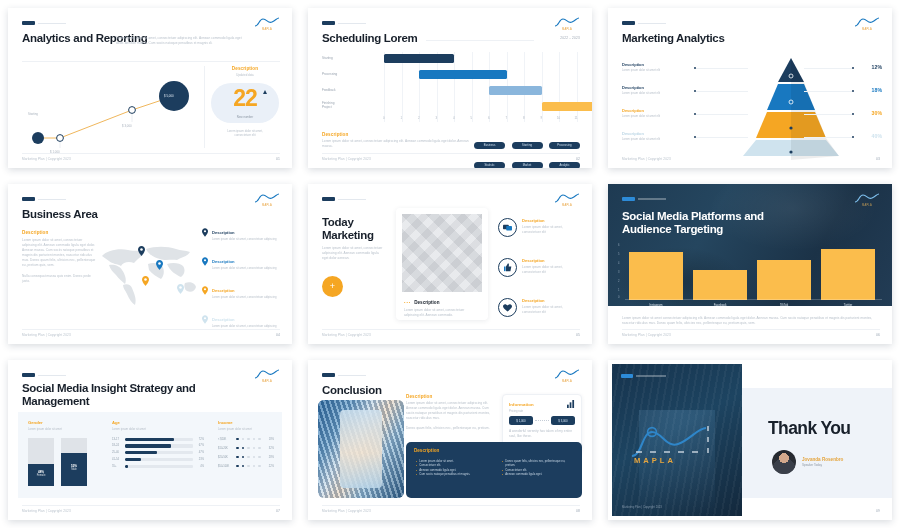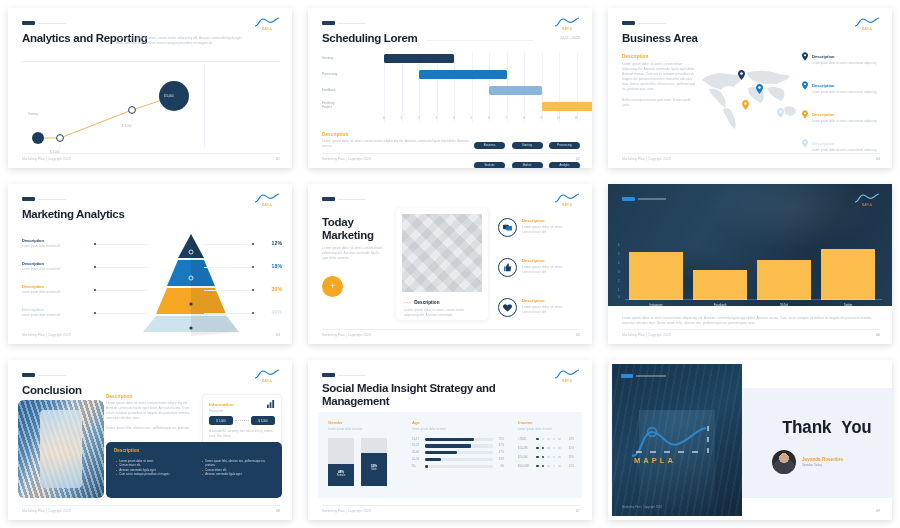--- a/index.html
+++ b/index.html
@@ -155,20 +155,33 @@
           <circle cx="38" cy="72" r="3.4" fill="#fff" stroke="#1c3d5e" stroke-width="1"></circle>
           <circle cx="110" cy="44" r="3.4" fill="#fff" stroke="#1c3d5e" stroke-width="1"></circle>
           <circle cx="152" cy="30" r="15" fill="#1c3d5e"></circle>
         </svg>
         <div style="position:absolute;left:6px;top:46px;font-size:2.9px;color:#aab3be;">Starting</div>
         <div style="position:absolute;left:28px;top:84px;font-size:2.9px;color:#aab3be;">$ 1,000</div>
         <div style="position:absolute;left:100px;top:58px;font-size:2.9px;color:#aab3be;">$ 3,000</div>
         <div style="position:absolute;left:142px;top:28px;font-size:2.9px;color:#dce6f0;">$ 5,000</div>
       </div>
 
+      <div class="s1-right">
+        <div class="desc-h">Description</div>
+        <div style="font-size:2.9px;color:#b8c0ca;margin-top:2px;">Updated data</div>
+        <div class="pill">
+          <div class="bignum">22</div>
+          <div class="arrow-up"></div>
+          <div class="numlbl">New number</div>
+        </div>
+        <div style="font-size:2.9px;color:#b8c0ca;margin-top:6px;line-height:4.4px;">
+          <div>Lorem ipsum dolor sit amet,</div>
+          <div>consectetuer elit</div>
+        </div>
+      </div>
     </div>
 
     <div class="hr" style="bottom:14px;"></div>
     <div class="footer">
       <span>Marketing Plan | Copyright 2023</span>
       <span class="pg">01</span>
     </div>
   </div>
   </div>
 
@@ -240,20 +253,92 @@
       <span class="chip">Processing</span>
       <span class="chip">Statistic</span>
       <span class="chip">Market</span>
       <span class="chip">Analytic</span>
     </div>
 
     <div class="hr" style="bottom:14px;"></div>
     <div class="footer">
       <span>Marketing Plan | Copyright 2023</span>
       <span class="pg">02</span>
+    </div>
+  </div>
+  </div>
+
+  <div class="cell">
+  <div class="slide">
+    <div class="tag-bar"></div>
+    <div class="tag-line"></div>
+    <div class="wave">
+      <svg width="26" height="11" viewBox="0 0 26 11">
+            <path d="M1 9 C5 9, 5 2, 9 2 S14 7, 18 5 S23 1, 25 1" fill="none" stroke="#1878c0" stroke-width="1.1"></path>
+          </svg>
+      <div class="wlbl">MAPLA</div>
+    </div>
+
+    <h1 class="title" style="position:absolute;left:14px;top:24px;">Marketing Analytics</h1>
+
+    <div class="pyr-item" style="top:54px;">
+      <div class="pyr-t">Description</div>
+      <div class="pyr-s">Lorem ipsum dolor sit amet elit</div>
+    </div>
+    <div class="pyr-item" style="top:77px;">
+      <div class="pyr-t">Description</div>
+      <div class="pyr-s">Lorem ipsum dolor sit amet elit</div>
+    </div>
+    <div class="pyr-item" style="top:100px;">
+      <div class="pyr-t or">Description</div>
+      <div class="pyr-s">Lorem ipsum dolor sit amet elit</div>
+    </div>
+    <div class="pyr-item" style="top:123px;">
+      <div class="pyr-t lb">Description</div>
+      <div class="pyr-s">Lorem ipsum dolor sit amet elit</div>
+    </div>
+
+    <div class="leader" style="left:88px;width:52px;top:60px;"></div>
+        <div class="dot" style="left:86px;top:59px;"></div>
+    <div class="leader" style="left:88px;width:52px;top:83px;"></div>
+        <div class="dot" style="left:86px;top:82px;"></div>
+    <div class="leader" style="left:88px;width:52px;top:106px;"></div>
+        <div class="dot" style="left:86px;top:105px;"></div>
+    <div class="leader" style="left:88px;width:52px;top:129px;"></div>
+        <div class="dot" style="left:86px;top:128px;"></div>
+
+    <svg style="position:absolute;left:128px;top:48px;" width="110" height="104" viewBox="0 0 110 104">
+      <polygon points="55,2 42,26 68,26" fill="#1c3d5e"></polygon>
+      <polygon points="42,28 68,28 79,54 31,54" fill="#1878c0"></polygon>
+      <polygon points="31,56 79,56 90,82 20,82" fill="#f5a623"></polygon>
+      <polygon points="20,84 90,84 103,100 7,100" fill="#cfe3ee"></polygon>
+      <polygon points="55,2 68,26 79,54 90,82 103,100 55,104" fill="#000" opacity=".07"></polygon>
+      <circle cx="55" cy="20" r="2" fill="none" stroke="#fff" stroke-width=".8"></circle>
+      <circle cx="55" cy="46" r="2" fill="none" stroke="#fff" stroke-width=".8"></circle>
+      <circle cx="55" cy="72" r="1.6" fill="#1c3d5e"></circle>
+      <circle cx="55" cy="96" r="1.6" fill="#1c3d5e"></circle>
+    </svg>
+
+    <div class="leader" style="left:196px;width:48px;top:60px;"></div>
+        <div class="dot" style="left:244px;top:59px;"></div>
+    <div class="leader" style="left:196px;width:48px;top:83px;"></div>
+        <div class="dot" style="left:244px;top:82px;"></div>
+    <div class="leader" style="left:196px;width:48px;top:106px;"></div>
+        <div class="dot" style="left:244px;top:105px;"></div>
+    <div class="leader" style="left:196px;width:48px;top:129px;"></div>
+        <div class="dot" style="left:244px;top:128px;"></div>
+
+    <div class="pct" style="top:56px;color:#1c3d5e;">12%</div>
+    <div class="pct" style="top:79px;color:#1878c0;">18%</div>
+    <div class="pct" style="top:102px;color:#f5a623;">30%</div>
+    <div class="pct" style="top:125px;color:#cfe3ee;">40%</div>
+
+    <div class="footer">
+      <span>Marketing Plan | Copyright 2023</span>
+      <span class="pg">03</span>
     </div>
   </div>
   </div>
 
   <div class="cell">
   <div class="slide">
     <div class="tag-bar"></div>
     <div class="tag-line"></div>
     <div class="wave">
       <svg width="26" height="11" viewBox="0 0 26 11">
@@ -347,92 +432,20 @@
   <div class="slide">
     <div class="tag-bar"></div>
     <div class="tag-line"></div>
     <div class="wave">
       <svg width="26" height="11" viewBox="0 0 26 11">
             <path d="M1 9 C5 9, 5 2, 9 2 S14 7, 18 5 S23 1, 25 1" fill="none" stroke="#1878c0" stroke-width="1.1"></path>
           </svg>
       <div class="wlbl">MAPLA</div>
     </div>
 
-    <h1 class="title" style="position:absolute;left:14px;top:24px;">Marketing Analytics</h1>
-
-    <div class="pyr-item" style="top:54px;">
-      <div class="pyr-t">Description</div>
-      <div class="pyr-s">Lorem ipsum dolor sit amet elit</div>
-    </div>
-    <div class="pyr-item" style="top:77px;">
-      <div class="pyr-t">Description</div>
-      <div class="pyr-s">Lorem ipsum dolor sit amet elit</div>
-    </div>
-    <div class="pyr-item" style="top:100px;">
-      <div class="pyr-t or">Description</div>
-      <div class="pyr-s">Lorem ipsum dolor sit amet elit</div>
-    </div>
-    <div class="pyr-item" style="top:123px;">
-      <div class="pyr-t lb">Description</div>
-      <div class="pyr-s">Lorem ipsum dolor sit amet elit</div>
-    </div>
-
-    <div class="leader" style="left:88px;width:52px;top:60px;"></div>
-        <div class="dot" style="left:86px;top:59px;"></div>
-    <div class="leader" style="left:88px;width:52px;top:83px;"></div>
-        <div class="dot" style="left:86px;top:82px;"></div>
-    <div class="leader" style="left:88px;width:52px;top:106px;"></div>
-        <div class="dot" style="left:86px;top:105px;"></div>
-    <div class="leader" style="left:88px;width:52px;top:129px;"></div>
-        <div class="dot" style="left:86px;top:128px;"></div>
-
-    <svg style="position:absolute;left:128px;top:48px;" width="110" height="104" viewBox="0 0 110 104">
-      <polygon points="55,2 42,26 68,26" fill="#1c3d5e"></polygon>
-      <polygon points="42,28 68,28 79,54 31,54" fill="#1878c0"></polygon>
-      <polygon points="31,56 79,56 90,82 20,82" fill="#f5a623"></polygon>
-      <polygon points="20,84 90,84 103,100 7,100" fill="#cfe3ee"></polygon>
-      <polygon points="55,2 68,26 79,54 90,82 103,100 55,104" fill="#000" opacity=".07"></polygon>
-      <circle cx="55" cy="20" r="2" fill="none" stroke="#fff" stroke-width=".8"></circle>
-      <circle cx="55" cy="46" r="2" fill="none" stroke="#fff" stroke-width=".8"></circle>
-      <circle cx="55" cy="72" r="1.6" fill="#1c3d5e"></circle>
-      <circle cx="55" cy="96" r="1.6" fill="#1c3d5e"></circle>
-    </svg>
-
-    <div class="leader" style="left:196px;width:48px;top:60px;"></div>
-        <div class="dot" style="left:244px;top:59px;"></div>
-    <div class="leader" style="left:196px;width:48px;top:83px;"></div>
-        <div class="dot" style="left:244px;top:82px;"></div>
-    <div class="leader" style="left:196px;width:48px;top:106px;"></div>
-        <div class="dot" style="left:244px;top:105px;"></div>
-    <div class="leader" style="left:196px;width:48px;top:129px;"></div>
-        <div class="dot" style="left:244px;top:128px;"></div>
-
-    <div class="pct" style="top:56px;color:#1c3d5e;">12%</div>
-    <div class="pct" style="top:79px;color:#1878c0;">18%</div>
-    <div class="pct" style="top:102px;color:#f5a623;">30%</div>
-    <div class="pct" style="top:125px;color:#cfe3ee;">40%</div>
-
-    <div class="footer">
-      <span>Marketing Plan | Copyright 2023</span>
-      <span class="pg">03</span>
-    </div>
-  </div>
-  </div>
-
-  <div class="cell">
-  <div class="slide">
-    <div class="tag-bar"></div>
-    <div class="tag-line"></div>
-    <div class="wave">
-      <svg width="26" height="11" viewBox="0 0 26 11">
-            <path d="M1 9 C5 9, 5 2, 9 2 S14 7, 18 5 S23 1, 25 1" fill="none" stroke="#1878c0" stroke-width="1.1"></path>
-          </svg>
-      <div class="wlbl">MAPLA</div>
-    </div>
-
     <h1 class="title" style="position:absolute;left:14px;top:32px;width:62px;">Today Marketing</h1>
     <div class="lorem" style="position:absolute;left:14px;top:62px;width:62px;">Lorem ipsum dolor sit amet, consectetuer adipiscing elit. Aenean commodo ligula eget dolor aenean.</div>
     <div class="plus-btn" style="position:absolute;left:14px;top:92px;">+</div>
 
     <div style="position:absolute;left:88px;top:24px;width:92px;bottom:24px;background:#fff;border-radius:4px;box-shadow:0 1px 5px rgba(30,45,70,.09);overflow:hidden;">
       <div style="position:absolute;left:6px;right:6px;top:6px;height:78px;background:
         repeating-linear-gradient(135deg,#e9eaec 0 7px,#f6f7f8 7px 14px),
         repeating-linear-gradient(45deg,#dfe1e4 0 9px,#f1f2f4 9px 18px);background-blend-mode:multiply;"></div>
       <div style="position:absolute;left:8px;top:92px;right:8px;">
         <div style="display:flex;align-items:center;gap:3px;">
@@ -497,20 +510,21 @@
         radial-gradient(90px 50px at 25% 80%, rgba(0,0,0,.25), transparent 70%);"></div>
       <div style="position:absolute;left:14px;top:13px;width:13px;height:3.5px;background:#2d8bd8;border-radius:1px;"></div>
       <div style="position:absolute;left:30px;top:14px;width:28px;height:1.5px;background:rgba(255,255,255,.3);"></div>
       <div class="wave">
         <svg width="26" height="11" viewBox="0 0 26 11">
               <path d="M1 9 C5 9, 5 2, 9 2 S14 7, 18 5 S23 1, 25 1" fill="none" stroke="#7fc0ee" stroke-width="1.1"></path>
             </svg>
         <div class="wlbl" style="color:#c29b55;">MAPLA</div>
       </div>
 
+      <h1 class="title" style="position:absolute;left:14px;top:26px;width:180px;color:#fff;">Social Media Platforms and Audience Targeting</h1>
 
       <div class="bar-y" style="top:60px;">6</div>
       <div class="bar-y" style="top:69px;">5</div>
       <div class="bar-y" style="top:78px;">4</div>
       <div class="bar-y" style="top:87px;">3</div>
       <div class="bar-y" style="top:96px;">2</div>
       <div class="bar-y" style="top:105px;">1</div>
       <div class="bar-y" style="top:112px;">0</div>
 
       <div style="position:absolute;left:17px;right:10px;bottom:6px;top:58px;">
@@ -540,88 +554,20 @@
   <div class="slide">
     <div class="tag-bar"></div>
     <div class="tag-line"></div>
     <div class="wave">
       <svg width="26" height="11" viewBox="0 0 26 11">
             <path d="M1 9 C5 9, 5 2, 9 2 S14 7, 18 5 S23 1, 25 1" fill="none" stroke="#1878c0" stroke-width="1.1"></path>
           </svg>
       <div class="wlbl">MAPLA</div>
     </div>
 
-    <h1 class="title" style="position:absolute;left:14px;top:24px;">Conclusion</h1>
-
-    <div class="photo">
-      <div style="position:absolute;inset:0;background:
-        linear-gradient(120deg,#2f6fa8 0%,#6fa5cf 25%,#c9dbe9 40%,#e8d8c6 52%,#9ec4de 68%,#2d5d86 100%);"></div>
-      <div style="position:absolute;inset:0;background:repeating-linear-gradient(72deg, rgba(255,255,255,.28) 0 2px, rgba(20,50,85,.30) 2px 5px);"></div>
-      <div style="position:absolute;left:26%;top:10%;width:48%;height:80%;border-radius:4px;background:
-        linear-gradient(180deg,#cfe2f0,#f0e4d4 55%,#bcd7ea);opacity:.85;"></div>
-    </div>
-
-    <div style="position:absolute;left:98px;top:34px;width:88px;">
-      <div class="desc-h">Description</div>
-      <div class="lorem" style="margin-top:2px;">Lorem ipsum dolor sit amet, consectetuer adipiscing elit. Aenean commodo ligula eget dolor. Aenean massa. Cum sociis natoque penatibus et magnis dis parturient montes, nascetur ridiculus mus.</div>
-      <div class="lorem" style="margin-top:5px;">Donec quam felis, ultricies nec, pellentesque eu, pretium.</div>
-    </div>
-
-    <div class="infocard">
-      <div style="position:absolute;left:6px;top:5px;right:6px;display:flex;justify-content:space-between;align-items:center;">
-        <span class="desc-h" style="font-size:4.3px;">Information</span>
-        <svg width="8" height="8" viewBox="0 0 12 12">
-              <rect x="0" y="7" width="2.6" height="5" fill="#1c3d5e"></rect>
-              <rect x="4" y="3.5" width="2.6" height="8.5" fill="#1c3d5e"></rect>
-              <rect x="8" y="0" width="2.6" height="12" fill="#1c3d5e"></rect>
-            </svg>
-      </div>
-      <div style="position:absolute;left:6px;top:14px;font-size:2.8px;color:#b8c0ca;">Pricing rate</div>
-      <div style="position:absolute;left:6px;right:6px;top:21px;display:flex;align-items:center;">
-        <span class="pricebadge">$ 1,000</span>
-        <span style="flex:1;border-top:1px dotted #c4ccd6;margin:0 2px;"></span>
-        <span class="pricebadge">$ 3,000</span>
-      </div>
-      <div class="lorem" style="position:absolute;left:6px;right:6px;top:34px;">A wonderful serenity has taken of my entire soul, like these.</div>
-    </div>
-
-    <div class="navy-box">
-      <div style="position:absolute;left:8px;top:6px;font-size:4.6px;font-weight:700;color:#f5a623;">Description</div>
-      <div style="position:absolute;left:10px;top:17px;width:74px;">
-        <div class="bullet">Lorem ipsum dolor sit amet.</div>
-        <div class="bullet">Consectetuer elit.</div>
-        <div class="bullet">Aenean commodo ligula eget.</div>
-        <div class="bullet">Cum sociis natoque penatibus et magnis.</div>
-      </div>
-      <div style="position:absolute;left:96px;top:17px;width:74px;">
-        <div class="bullet">Donec quam felis, ultricies nec, pellentesque eu, pretium.</div>
-        <div class="bullet">Consectetuer elit.</div>
-        <div class="bullet">Aenean commodo ligula eget.</div>
-      </div>
-    </div>
-
-    <div class="hr" style="bottom:14px;"></div>
-    <div class="footer">
-      <span>Marketing Plan | Copyright 2023</span>
-      <span class="pg">08</span>
-    </div>
-  </div>
-  </div>
-
-  <div class="cell">
-  <div class="slide">
-    <div class="tag-bar"></div>
-    <div class="tag-line"></div>
-    <div class="wave">
-      <svg width="26" height="11" viewBox="0 0 26 11">
-            <path d="M1 9 C5 9, 5 2, 9 2 S14 7, 18 5 S23 1, 25 1" fill="none" stroke="#1878c0" stroke-width="1.1"></path>
-          </svg>
-      <div class="wlbl">MAPLA</div>
-    </div>
-
     <h1 class="title" style="position:absolute;left:14px;top:22px;width:200px;">Social Media Insight Strategy and Management</h1>
 
     <div class="panel">
 
       <div style="position:absolute;left:10px;top:8px;width:64px;">
         <div class="colh">Gender</div>
         <div class="cols">Lorem ipsum dolor sit amet</div>
         <div style="position:relative;height:48px;margin-top:7px;">
           <div style="position:absolute;left:0;width:26px;height:48px;">
             <div class="gtop" style="height:48px;"></div>
@@ -731,20 +677,88 @@
             <span style="font-size:2.6px;color:#93a0ad;">22%</span>
           </div>
         </div>
       </div>
     </div>
 
     <div class="hr" style="bottom:14px;"></div>
     <div class="footer">
       <span>Marketing Plan | Copyright 2023</span>
       <span class="pg">07</span>
+    </div>
+  </div>
+  </div>
+
+  <div class="cell">
+  <div class="slide">
+    <div class="tag-bar"></div>
+    <div class="tag-line"></div>
+    <div class="wave">
+      <svg width="26" height="11" viewBox="0 0 26 11">
+            <path d="M1 9 C5 9, 5 2, 9 2 S14 7, 18 5 S23 1, 25 1" fill="none" stroke="#1878c0" stroke-width="1.1"></path>
+          </svg>
+      <div class="wlbl">MAPLA</div>
+    </div>
+
+    <h1 class="title" style="position:absolute;left:14px;top:24px;">Conclusion</h1>
+
+    <div class="photo">
+      <div style="position:absolute;inset:0;background:
+        linear-gradient(120deg,#2f6fa8 0%,#6fa5cf 25%,#c9dbe9 40%,#e8d8c6 52%,#9ec4de 68%,#2d5d86 100%);"></div>
+      <div style="position:absolute;inset:0;background:repeating-linear-gradient(72deg, rgba(255,255,255,.28) 0 2px, rgba(20,50,85,.30) 2px 5px);"></div>
+      <div style="position:absolute;left:26%;top:10%;width:48%;height:80%;border-radius:4px;background:
+        linear-gradient(180deg,#cfe2f0,#f0e4d4 55%,#bcd7ea);opacity:.85;"></div>
+    </div>
+
+    <div style="position:absolute;left:98px;top:34px;width:88px;">
+      <div class="desc-h">Description</div>
+      <div class="lorem" style="margin-top:2px;">Lorem ipsum dolor sit amet, consectetuer adipiscing elit. Aenean commodo ligula eget dolor. Aenean massa. Cum sociis natoque penatibus et magnis dis parturient montes, nascetur ridiculus mus.</div>
+      <div class="lorem" style="margin-top:5px;">Donec quam felis, ultricies nec, pellentesque eu, pretium.</div>
+    </div>
+
+    <div class="infocard">
+      <div style="position:absolute;left:6px;top:5px;right:6px;display:flex;justify-content:space-between;align-items:center;">
+        <span class="desc-h" style="font-size:4.3px;">Information</span>
+        <svg width="8" height="8" viewBox="0 0 12 12">
+              <rect x="0" y="7" width="2.6" height="5" fill="#1c3d5e"></rect>
+              <rect x="4" y="3.5" width="2.6" height="8.5" fill="#1c3d5e"></rect>
+              <rect x="8" y="0" width="2.6" height="12" fill="#1c3d5e"></rect>
+            </svg>
+      </div>
+      <div style="position:absolute;left:6px;top:14px;font-size:2.8px;color:#b8c0ca;">Pricing rate</div>
+      <div style="position:absolute;left:6px;right:6px;top:21px;display:flex;align-items:center;">
+        <span class="pricebadge">$ 1,000</span>
+        <span style="flex:1;border-top:1px dotted #c4ccd6;margin:0 2px;"></span>
+        <span class="pricebadge">$ 3,000</span>
+      </div>
+      <div class="lorem" style="position:absolute;left:6px;right:6px;top:34px;">A wonderful serenity has taken of my entire soul, like these.</div>
+    </div>
+
+    <div class="navy-box">
+      <div style="position:absolute;left:8px;top:6px;font-size:4.6px;font-weight:700;color:#f5a623;">Description</div>
+      <div style="position:absolute;left:10px;top:17px;width:74px;">
+        <div class="bullet">Lorem ipsum dolor sit amet.</div>
+        <div class="bullet">Consectetuer elit.</div>
+        <div class="bullet">Aenean commodo ligula eget.</div>
+        <div class="bullet">Cum sociis natoque penatibus et magnis.</div>
+      </div>
+      <div style="position:absolute;left:96px;top:17px;width:74px;">
+        <div class="bullet">Donec quam felis, ultricies nec, pellentesque eu, pretium.</div>
+        <div class="bullet">Consectetuer elit.</div>
+        <div class="bullet">Aenean commodo ligula eget.</div>
+      </div>
+    </div>
+
+    <div class="hr" style="bottom:14px;"></div>
+    <div class="footer">
+      <span>Marketing Plan | Copyright 2023</span>
+      <span class="pg">08</span>
     </div>
   </div>
   </div>
 
   <div class="cell">
   <div class="slide">
     <div class="cover">
       <div style="position:absolute;inset:0;background:repeating-linear-gradient(100deg, rgba(255,255,255,.045) 0 2px, transparent 2px 7px);"></div>
       <div style="position:absolute;left:50%;top:30%;width:76px;height:120%;transform:translateX(-50%);
         background:radial-gradient(circle at 50% 0%, rgba(120,180,225,.22), transparent 60%);"></div>
@@ -763,21 +777,21 @@
           <line x1="80" y1="4" x2="80" y2="9"></line>
               <line x1="80" y1="15" x2="80" y2="20"></line>
           <line x1="80" y1="26" x2="80" y2="31"></line>
         </g>
       </svg>
       <div style="position:absolute;left:22px;top:92px;font-size:7.6px;font-weight:700;color:#e5a53f;letter-spacing:3px;">MAPLA</div>
       <div style="position:absolute;left:10px;bottom:7px;font-size:2.8px;color:rgba(200,214,228,.55);">Marketing Plan | Copyright 2023</div>
     </div>
 
     <div style="position:absolute;left:134px;right:0;top:28px;bottom:22px;background:#eff3f9;">
-      <div class="ty" style="position:absolute;left:40px;top:30px;font-family:Liberation Mono, monospace;">Thank You</div>
+      <div class="ty" style="position:absolute;left:26px;top:30px;">Thank You</div>
       <div style="position:absolute;left:30px;top:62px;display:flex;align-items:center;gap:6px;">
         <div class="avatar">
           <div style="width:100%;height:100%;background:
             radial-gradient(circle at 50% 34%, #d3a88c 0 5px, transparent 5px),
             radial-gradient(circle at 50% 78%, #3a3f4a 0 11px, transparent 11px),
             linear-gradient(180deg,#22252c,#33373f);"></div>
         </div>
         <div>
           <div style="font-size:4.6px;font-weight:700;color:#e5a53f;">Jovanda Rosenbro</div>
           <div style="font-size:3px;color:#8d97a3;margin-top:1.5px;">Speaker Today</div>

